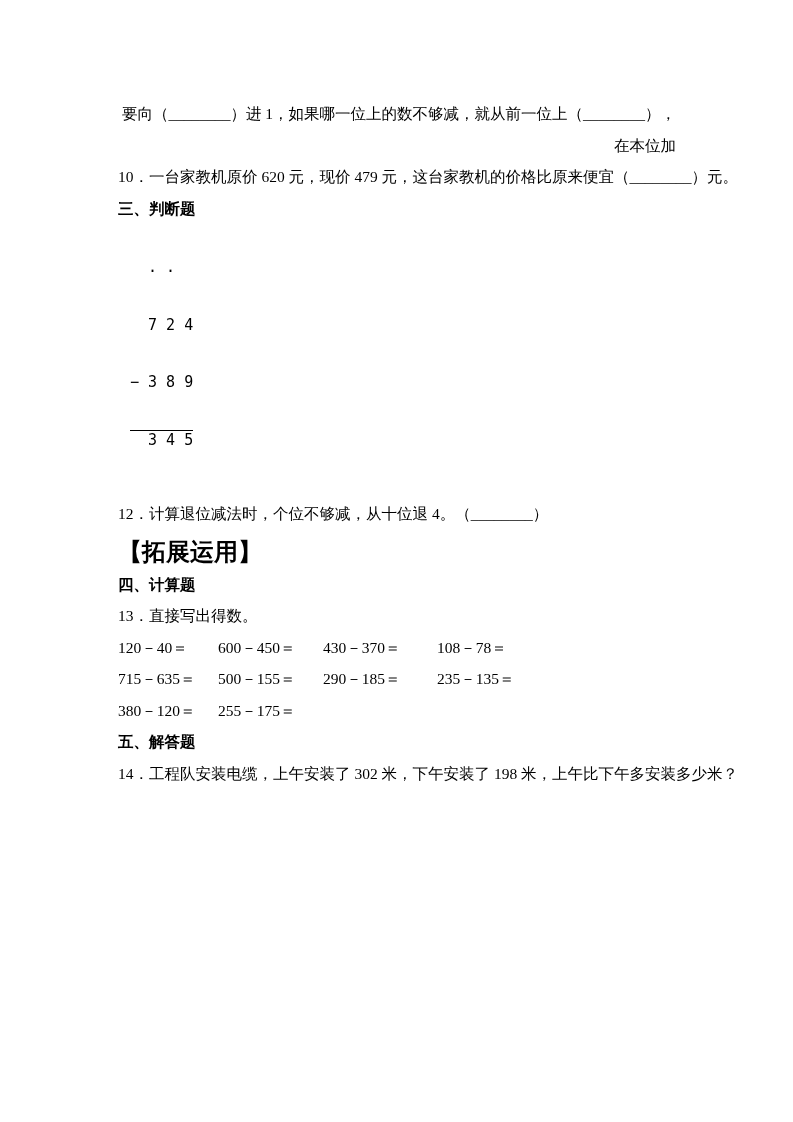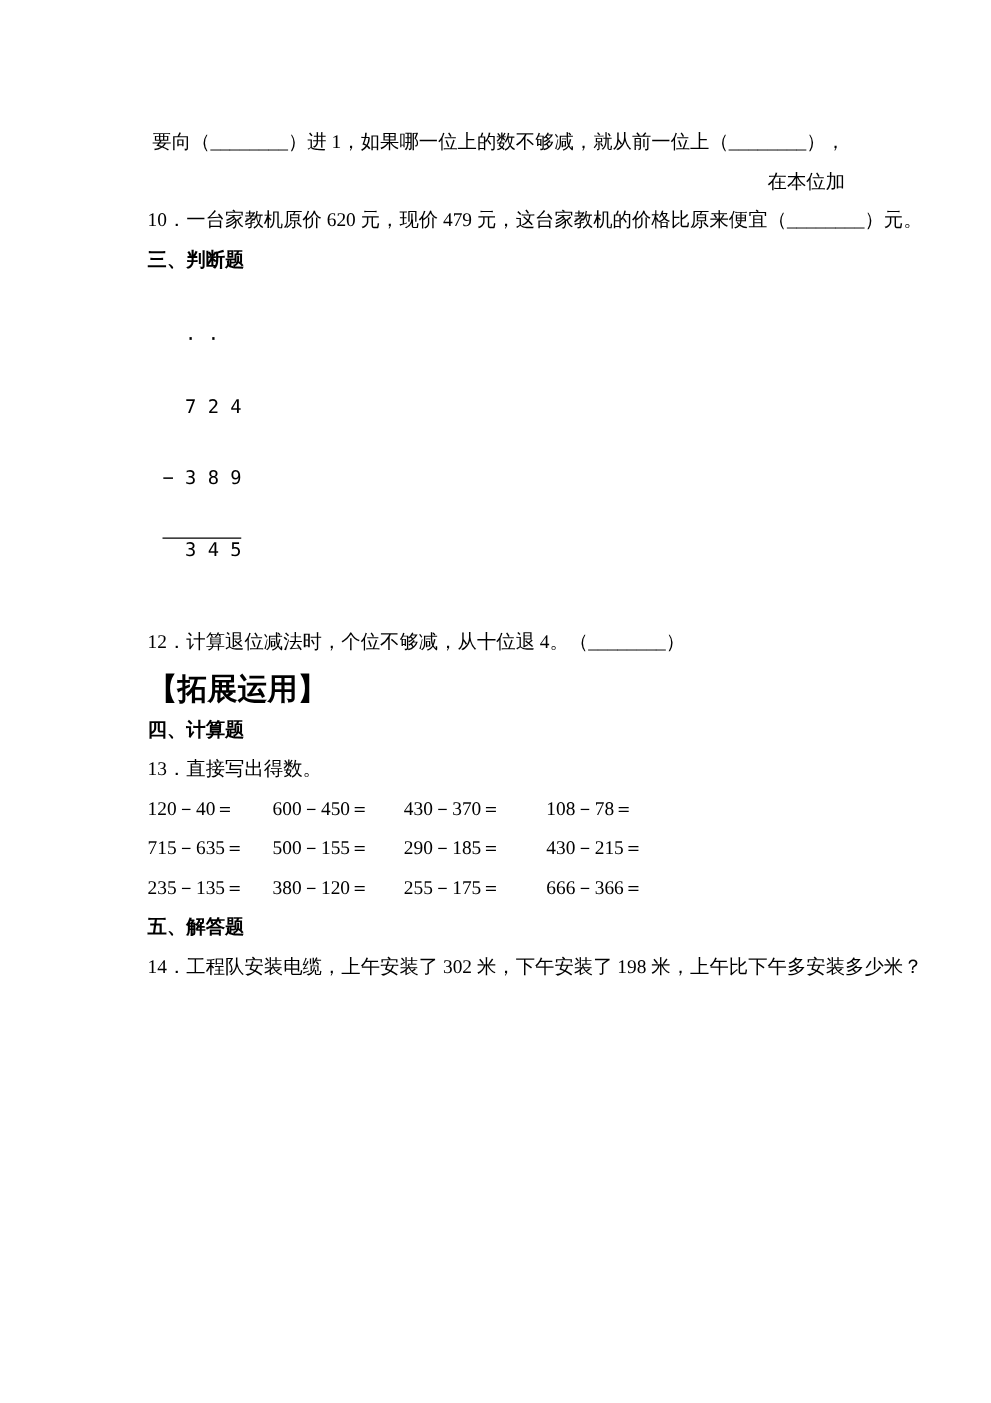--- a/index.html
+++ b/index.html
@@ -76,23 +76,21 @@
   <p class="line">13．直接写出得数。</p>
 
   <div class="calc-grid">
     <span>120－40＝</span>
     <span>600－450＝</span>
     <span>430－370＝</span>
     <span>108－78＝</span>
     <span>715－635＝</span>
     <span>500－155＝</span>
     <span>290－185＝</span>
-    <span>430－215＝</span>
     <span>235－135＝</span>
     <span>380－120＝</span>
     <span>255－175＝</span>
-    <span>666－366＝</span>
   </div>
 
   <p class="h-bold">五、解答题</p>
   <p class="line">14．工程队安装电缆，上午安装了 302 米，下午安装了 198 米，上午比下午多安装多少米？</p>
 
 </div>
 
 </body></html>

